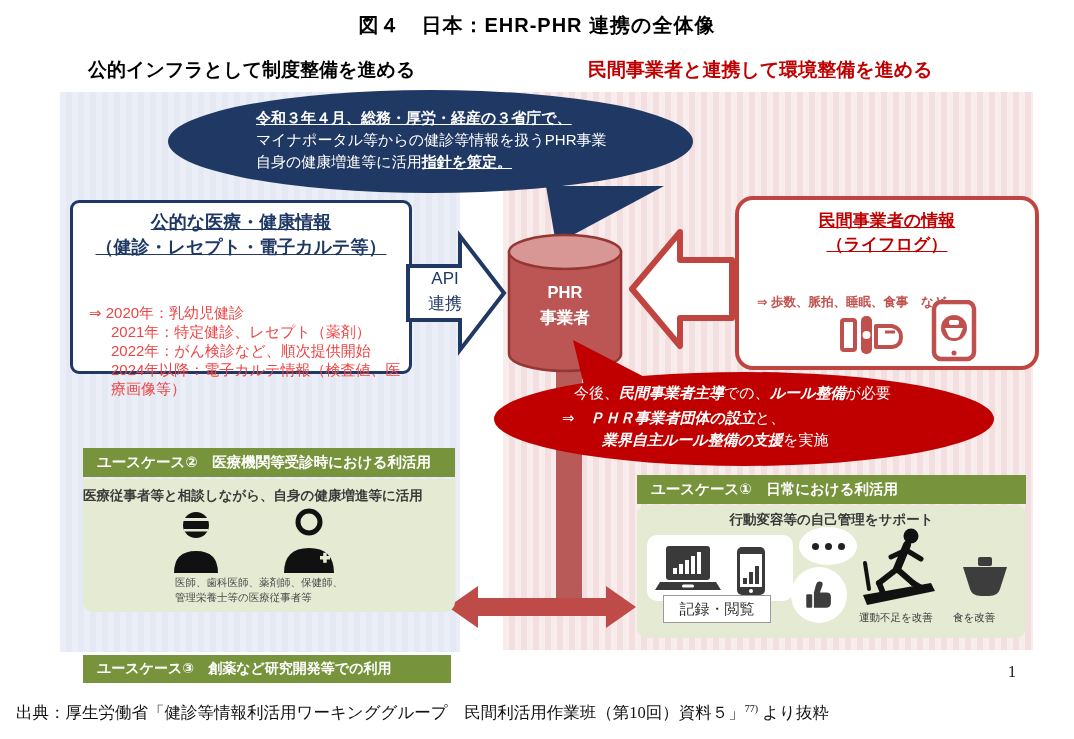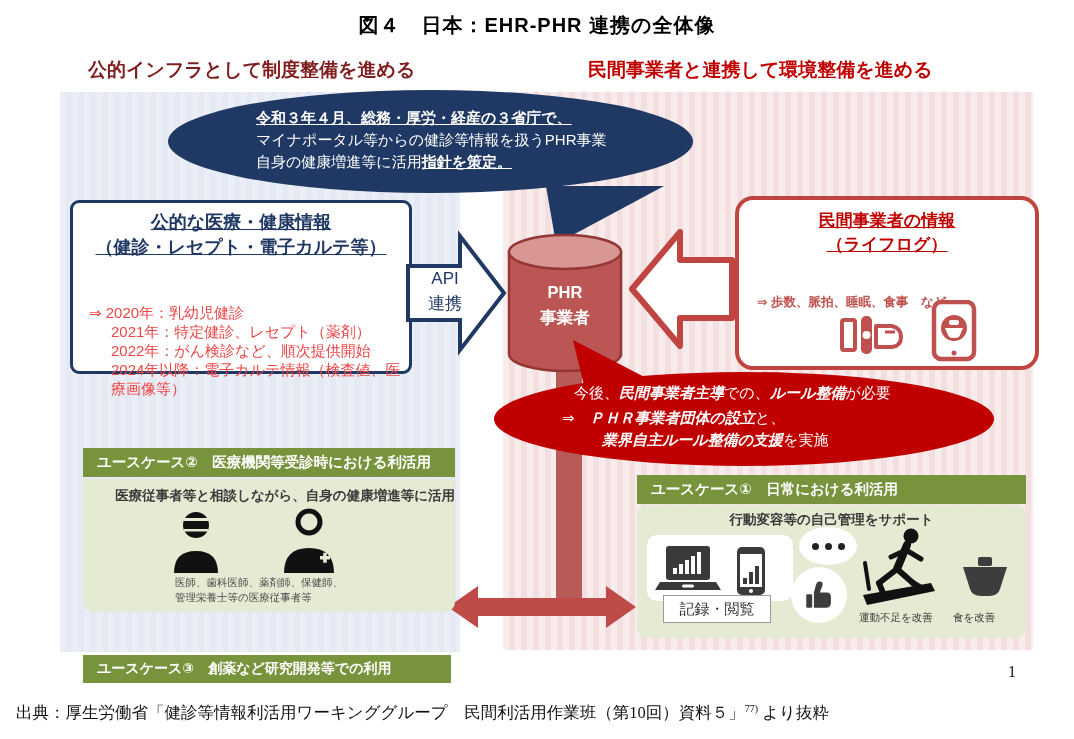--- a/index.html
+++ b/index.html
@@ -2,21 +2,21 @@
 <html><head>
 <meta charset="utf-8">
 <style>
   html,body{margin:0;padding:0;background:#fff;}
   #canvas{position:relative;width:1074px;height:739px;background:#fff;overflow:hidden;
           font-family:"Liberation Sans","DejaVu Sans",sans-serif;color:#222;}
   .abs{position:absolute;}
 
   
   .fig-title{left:0;top:12px;width:1074px;text-align:center;font-size:20px;font-weight:bold;color:#000000;letter-spacing:1px;}
-  .hdr-left{left:88px;top:57px;font-size:19px;font-weight:bold;color:#7f1d1d;}
+  .hdr-left{left:88px;top:57px;font-size:19px;font-weight:bold;color:#000000;}
   .hdr-right{left:588px;top:57px;font-size:19px;font-weight:bold;color:#C00000;}
 
   
   .panel-left{left:60px;top:92px;width:400px;height:560px;z-index:1;
     background:repeating-linear-gradient(90deg,#EBEEF7 0 6px,#E5E9F3 6px 12px);}
   .panel-right{left:503px;top:92px;width:530px;height:558px;z-index:1;
     background:repeating-linear-gradient(90deg,#F9ECEC 0 6px,#F3DFDF 6px 12px);}
 
   
   .navy-balloon{left:168px;top:90px;width:525px;height:103px;border-radius:50%;background:#1F3864;z-index:6;}
@@ -57,21 +57,21 @@
   .red-tail{left:566px;top:338px;z-index:7;}
 
   
   .vbar{left:556px;top:368px;width:26px;height:236px;background:#B85A57;z-index:2;}
   .dbl-arrow{left:446px;top:584px;z-index:3;}
 
   
   .uc-header{background:#77933C;color:#fff;font-weight:bold;font-size:14.5px;z-index:4;display:flex;align-items:center;padding-left:14px;box-sizing:border-box;}
   .uc2-header{left:83px;top:448px;width:372px;height:29px;}
   .uc2-body{left:83px;top:479px;width:372px;height:133px;background:#E4EBD2;border-radius:0 0 10px 10px;z-index:4;}
-  .uc2-title{position:absolute;left:0;top:8px;width:100%;text-align:right;font-size:13.5px;font-weight:bold;color:#3A3A3A;}
+  .uc2-title{position:absolute;left:0;top:8px;width:100%;text-align:left;font-size:13.5px;font-weight:bold;color:#3A3A3A;}
   .uc2-cap{position:absolute;left:92px;top:96px;font-size:10.5px;line-height:15px;color:#4A4A4A;}
 
   .uc1-header{left:637px;top:475px;width:389px;height:29px;}
   .uc1-body{left:637px;top:505px;width:389px;height:133px;background:#E4EBD2;border-radius:10px;z-index:4;}
   .uc1-title{position:absolute;left:0;top:6px;width:100%;text-align:center;font-size:13.5px;font-weight:bold;color:#3A3A3A;}
   .devices-card{position:absolute;left:10px;top:30px;width:146px;height:66px;background:#fff;border-radius:10px;}
   .record-label{position:absolute;left:26px;top:90px;width:106px;height:26px;background:#fff;border:1.5px solid #9a9a9a;
                 display:flex;align-items:center;justify-content:center;font-size:15px;color:#333;}
   .bubble-dots{position:absolute;left:162px;top:22px;width:58px;height:38px;background:#fff;border-radius:50%;display:flex;align-items:center;justify-content:center;gap:6px;}
   .bubble-dots i{width:7px;height:7px;border-radius:50%;background:#222;display:block;}

